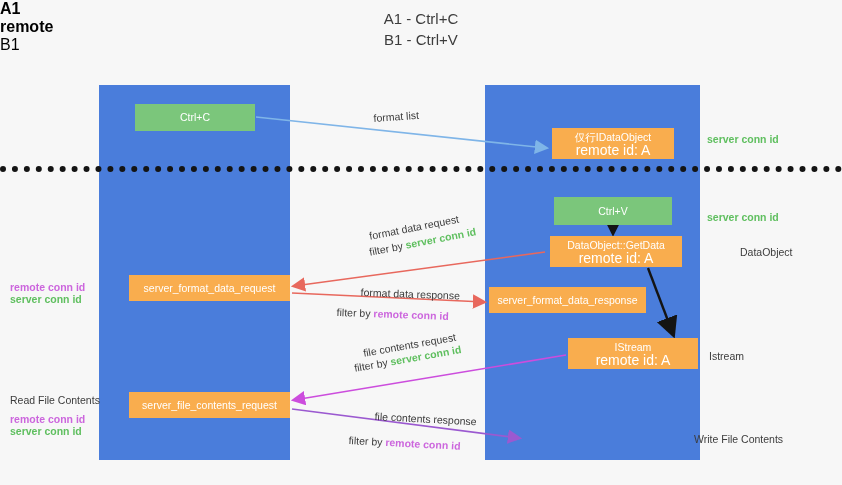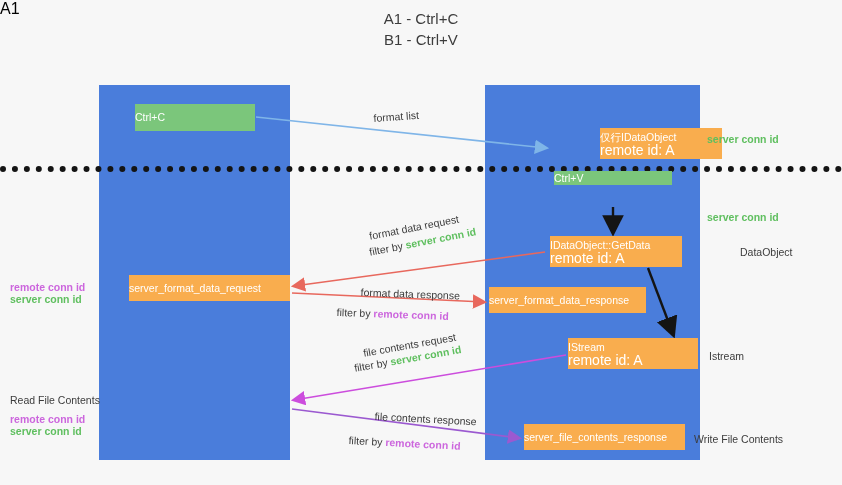--- a/index.html
+++ b/index.html
@@ -8,36 +8,36 @@
     background:#f7f7f7;
     font-family:"Liberation Sans","DejaVu Sans",sans-serif;
     position:relative;overflow:hidden;
   }
   #stage{position:absolute;left:0;top:0;width:842px;height:485px;}
   svg#wires{position:absolute;left:0;top:0;width:842px;height:485px;pointer-events:none;}
 
   .lane{position:absolute;background:#4a7ddb;}
   #lane-a1{left:99px;top:85px;width:191px;height:375px;}
   #lane-b1{left:485px;top:85px;width:215px;height:375px;}
-  #head-a1{left:124px;top:58px;width:140px;}
+  #head-a1{left:124px;top:58px;width:140px;font-weight:bold;}
   #head-b1{left:522px;top:58px;width:140px;}
 
   #title{position:absolute;left:251px;top:8px;width:340px;text-align:center;
          color:#3c3c3c;font-size:15px;line-height:21px;}
 
   .node{position:absolute;box-sizing:border-box;display:flex;flex-direction:column;
-        align-items:flex-start;justify-content:center;color:#ffffff;font-size:10.5px;
+        align-items:center;justify-content:center;color:#ffffff;font-size:10.5px;
         line-height:12.5px;text-align:center;}
   .node.orange{background:#f9ad4e;}
   .node.green{background:#7bc67b;}
   .node .l2{font-size:14px;}
 
   #n-ctrlc{left:135px;top:104px;width:120px;height:27px;}
-  #n-ctrlv{left:554px;top:171px;width:118px;height:14px;}
-  #n-idataobject{left:552px;top:128px;width:122px;height:31px;margin-left:48px;}
+  #n-ctrlv{left:554px;top:197px;width:118px;height:28px;}
+  #n-idataobject{left:552px;top:128px;width:122px;height:31px;}
   #n-getdata{left:550px;top:236px;width:132px;height:31px;}
   #n-istream{left:568px;top:338px;width:130px;height:31px;}
   #n-fmtreq{left:129px;top:275px;width:161px;height:26px;}
   #n-fmtresp{left:489px;top:287px;width:157px;height:26px;}
   #n-filereq{left:129px;top:392px;width:161px;height:26px;}
   #n-fileresp{left:524px;top:424px;width:161px;height:26px;}
 
   .cap{position:absolute;color:#3c3c3c;font-size:10.5px;line-height:14px;white-space:nowrap;}
   .green-t{color:#5fbf5f;font-weight:bold;}
   .magenta-t{color:#cc66dd;font-weight:bold;}
@@ -73,22 +73,24 @@
 
 <div id="stage">
 
   <div id="title">
     <div>A1 - Ctrl+C</div>
     <div>B1 - Ctrl+V</div>
   </div>
 
   <div id="head-a1">
     <div>A1</div>
+    <div>remote</div>
   </div>
   <div id="head-b1">
+    <div>B1</div>
   </div>
 
   <div id="lane-a1" class="lane"></div>
   <div id="lane-b1" class="lane"></div>
 
   <svg id="wires">
     <defs>
       <marker id="ah-blue" markerWidth="9" markerHeight="9" refX="7" refY="4.5" orient="auto">
         <path d="M0,0 L9,4.5 L0,9 z" fill="#7fb5e8"></path>
       </marker>
@@ -130,41 +132,41 @@
   <div id="n-idataobject" class="node orange">
     <span>仅行IDataObject</span>
     <span class="l2">remote id: A</span>
   </div>
 
   <div id="n-ctrlv" class="node green">
     <span>Ctrl+V</span>
   </div>
 
   <div id="n-getdata" class="node orange">
-    <span>IDataObject::GetData</span>
+    <span>DataObject::GetData</span>
     <span class="l2">remote id: A</span>
   </div>
 
   <div id="n-istream" class="node orange">
     <span>IStream</span>
     <span class="l2">remote id: A</span>
   </div>
 
   <div id="n-fmtresp" class="node orange">
     <span>server_format_data_response</span>
   </div>
 
   <div id="n-fmtreq" class="node orange">
     <span>server_format_data_request</span>
   </div>
 
-
-  <div id="n-fileresp" class="node orange">
-    <span>server_file_contents_response</span>
-  </div>
+  <div id="n-filereq" class="node orange">
+    <span>server_file_contents_request</span>
+  </div>
+
 
   <div id="cap-formatlist" class="cap">format list</div>
 
   <div id="cap-fdr" class="cap" style="transform:rotate(-11deg);transform-origin:left top;">format data request</div>
   <div id="cap-fdr2" class="cap" style="transform:rotate(-11deg);transform-origin:left top;">
     <span class="dark-t">filter by </span><span class="green-t">server conn id</span>
   </div>
 
   <div id="cap-fdresp" class="cap" style="transform:rotate(2deg);transform-origin:left top;">format data response</div>
   <div id="cap-fdresp2" class="cap" style="transform:rotate(2deg);transform-origin:left top;">

